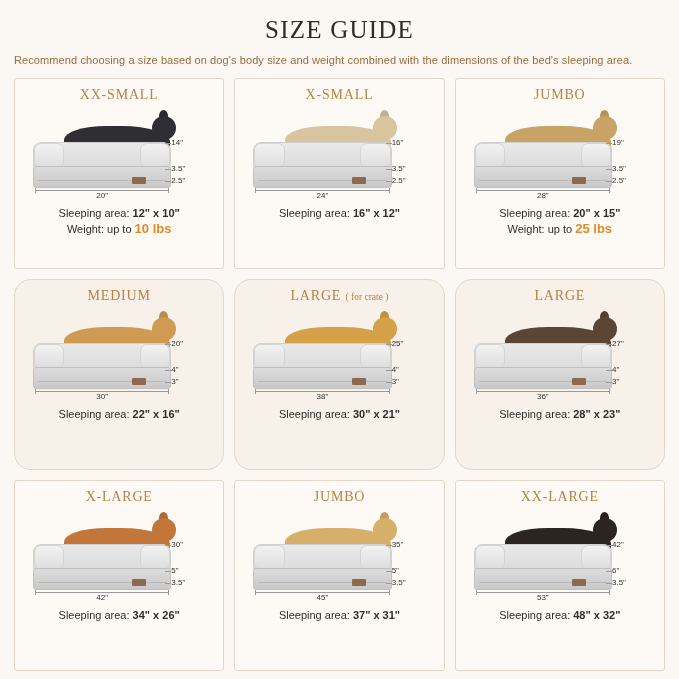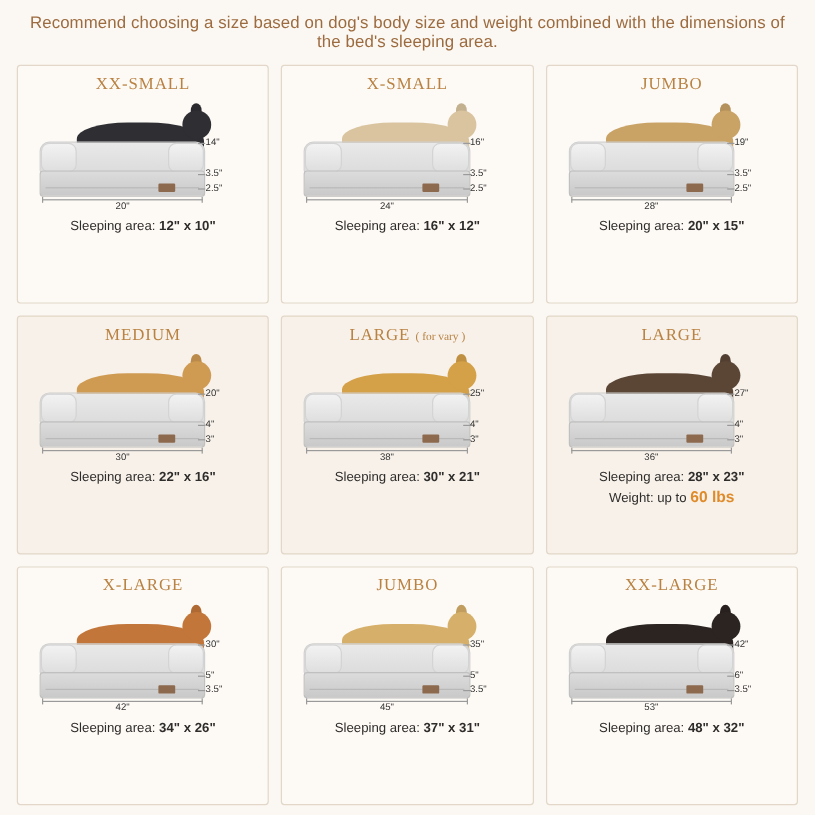--- a/index.html
+++ b/index.html
@@ -26,22 +26,22 @@
   .title {
     text-align: center;
     font-family: "Liberation Serif", serif;
     font-size: 25px;
     letter-spacing: 1.2px;
     color: #2e2c29;
     margin: 6px 0 10px 0;
     font-weight: normal;
   }
   .subtitle {
-    text-align: center;
-    font-size: 14px;
+    text-align: left;
+    font-size: 11px;
     color: #9c6b3f;
     margin-bottom: 12px;
     letter-spacing: .1px;
   }
   .grid {
     flex: 1;
     display: grid;
     grid-template-columns: repeat(3, 1fr);
     grid-template-rows: repeat(3, 1fr);
     gap: 10px 10px;
@@ -52,20 +52,21 @@
     background: #fdfaf6;
     display: flex;
     flex-direction: column;
     align-items: center;
     padding: 6px 6px 7px 6px;
     box-sizing: border-box;
     position: relative;
   }
   .card.tinted {
     background: #f7f1e9;
+    border-radius: 17px;
   }
   .card-title {
     font-family: "Liberation Serif", serif;
     font-size: 14px;
     color: #b98242;
     letter-spacing: .8px;
     margin: 2px 0 1px 0;
     text-align: center;
     white-space: nowrap;
   }
@@ -231,20 +232,21 @@
     color: #6d5a48;
     margin-top: 9px;
     margin-bottom: 2px;
   }
 </style>
 </head>
 <body>
 
 <div class="page">
 
+  <h1 class="title">SIZE GUIDE</h1>
   <div class="subtitle">Recommend choosing a size based on dog's body size and weight combined with the dimensions of the bed's sleeping area.</div>
 
   <div class="grid">
 
     <div class="card">
       <div class="card-title">
         <span>XX-SMALL</span>
         <span class="note"></span>
       </div>
       <div class="illus">
@@ -266,20 +268,21 @@
         <div class="dims">
           <div style="position:absolute;bottom:36px">14"</div>
           <div style="position:absolute;bottom:10px">3.5"</div>
           <div style="position:absolute;bottom:-2px">2.5"</div>
         </div>
         <div class="widthline"></div>
         <div class="widthlabel">20"</div>
       </div>
       <div class="specs">
         <div><span>Sleeping area: </span><span class="val">12" x 10"</span></div>
+        <div><span>Weight: up to </span><span class="weight">10 lbs</span></div>
       </div>
     </div>
 
     <div class="card">
       <div class="card-title">
         <span>X-SMALL</span>
         <span class="note"></span>
       </div>
       <div class="illus">
         <div class="dog" style="background:#d9c49f">
@@ -334,20 +337,21 @@
         <div class="dims">
           <div style="position:absolute;bottom:36px">19"</div>
           <div style="position:absolute;bottom:10px">3.5"</div>
           <div style="position:absolute;bottom:-2px">2.5"</div>
         </div>
         <div class="widthline"></div>
         <div class="widthlabel">28"</div>
       </div>
       <div class="specs">
         <div><span>Sleeping area: </span><span class="val">20" x 15"</span></div>
+        <div><span>Weight: up to </span><span class="weight">25 lbs</span></div>
       </div>
     </div>
 
     <div class="card tinted">
       <div class="card-title">
         <span>MEDIUM</span>
         <span class="note"></span>
       </div>
       <div class="illus">
         <div class="dog" style="background:#cf9a52">
@@ -374,21 +378,21 @@
         <div class="widthlabel">30"</div>
       </div>
       <div class="specs">
         <div><span>Sleeping area: </span><span class="val">22" x 16"</span></div>
       </div>
     </div>
 
     <div class="card tinted">
       <div class="card-title">
         <span>LARGE</span>
-        <span class="note">( for vary )</span>
+        <span class="note">( for crate )</span>
       </div>
       <div class="illus">
         <div class="dog" style="background:#d4a048">
             <span class="ear"></span>
           </div>
         <div class="bed">
           <div class="back"></div>
           <div class="bolsterL"></div>
           <div class="bolsterR"></div>
           <div class="mattress">
@@ -436,21 +440,20 @@
         <div class="dims">
           <div style="position:absolute;bottom:36px">27"</div>
           <div style="position:absolute;bottom:10px">4"</div>
           <div style="position:absolute;bottom:-2px">3"</div>
         </div>
         <div class="widthline"></div>
         <div class="widthlabel">36"</div>
       </div>
       <div class="specs">
         <div><span>Sleeping area: </span><span class="val">28" x 23"</span></div>
-        <div><span>Weight: up to </span><span class="weight">60 lbs</span></div>
       </div>
     </div>
 
     <div class="card">
       <div class="card-title">
         <span>X-LARGE</span>
         <span class="note"></span>
       </div>
       <div class="illus">
         <div class="dog" style="background:#c2763a">

